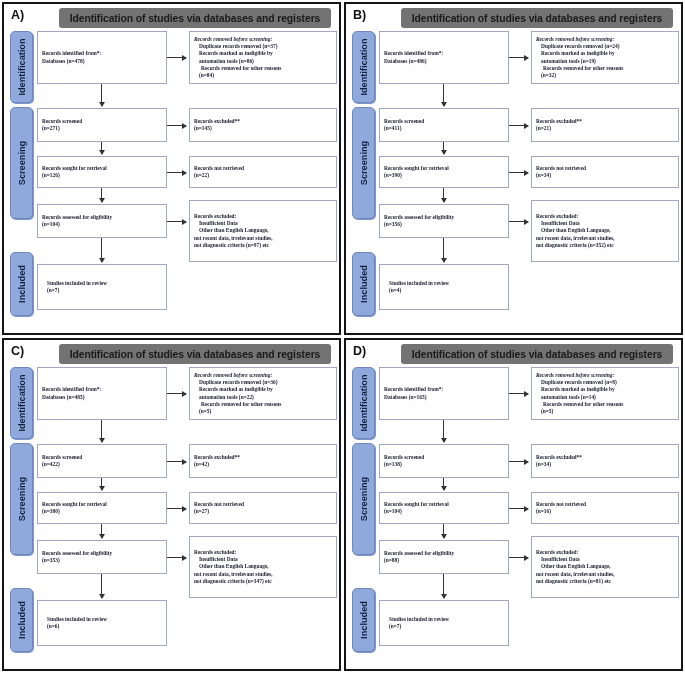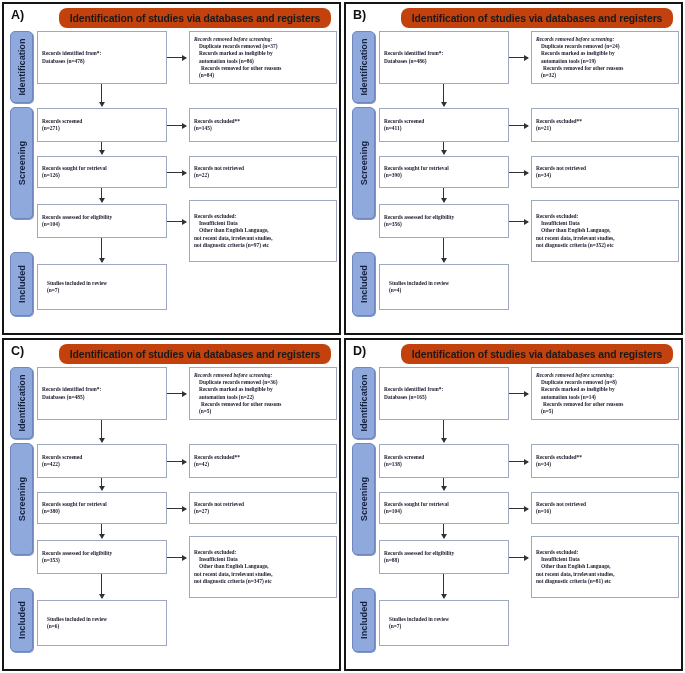--- a/index.html
+++ b/index.html
@@ -33,22 +33,22 @@
     font-family:"Liberation Sans", sans-serif;
     font-weight:bold;
     font-size:12.5px;
     color:#111111;
     letter-spacing:0px;
   }
   .banner{
     position:absolute;
     left:55px;right:8px;top:4px;
     height:20px;
-    background:#c2410c;
-    border-radius:8px;
+    background:#737373;
+    border-radius:3px;
     display:flex;align-items:center;justify-content:center;
     font-family:"Liberation Sans", sans-serif;
     font-weight:bold;
     font-size:10.4px;
     color:#1a1a1a;
     text-align:center;
     white-space:nowrap;
     letter-spacing:-0.1px;
   }
   

